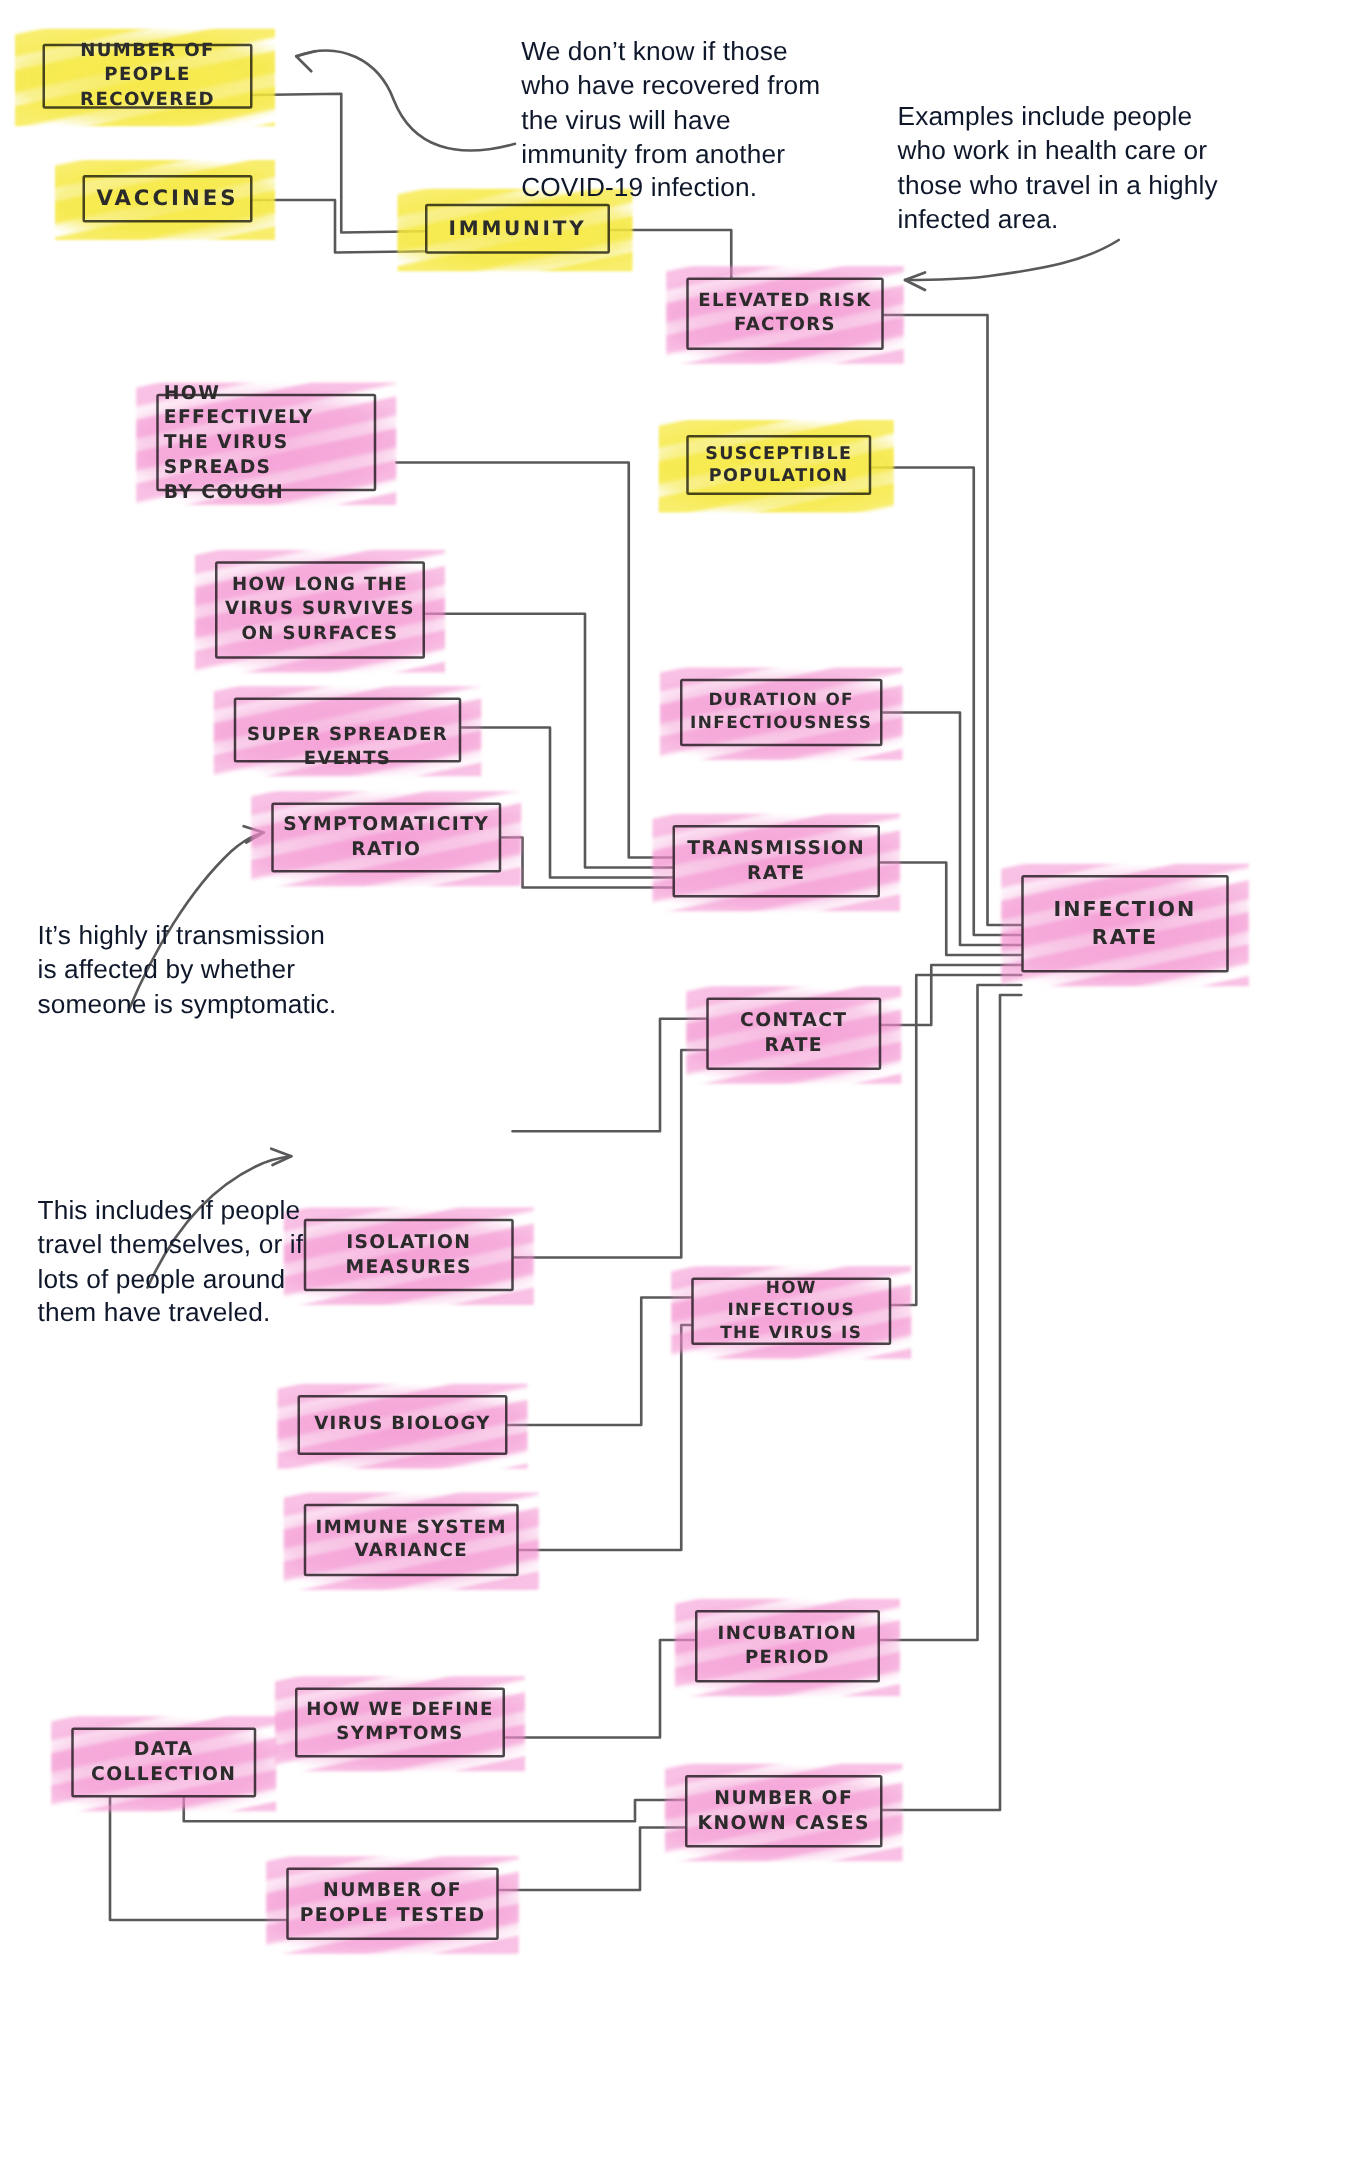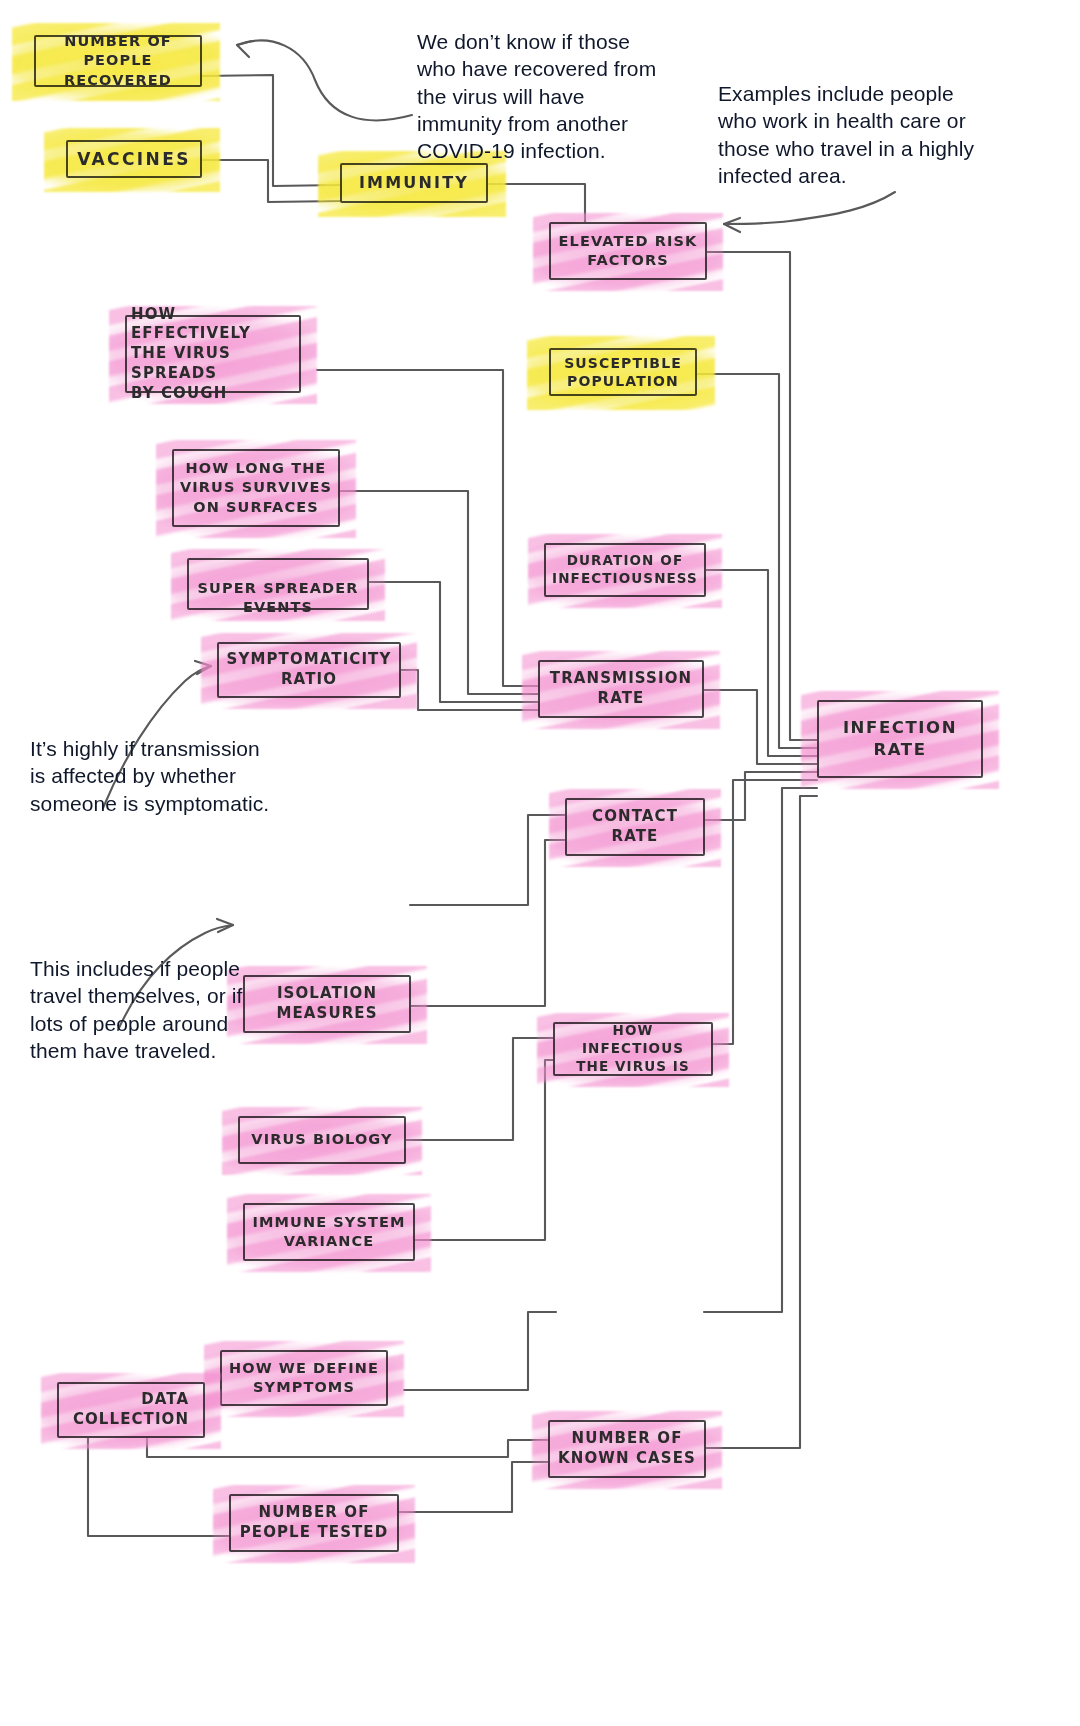--- a/index.html
+++ b/index.html
@@ -267,29 +267,35 @@
     <span class="label" style="font-size:14.5px;">Virus Biology</span>
   </div>
 
   <div class="node" style="left:243px; top:1203px; width:172px; height:58px;">
     <span class="hl hl-pink"></span>
     <span class="box-frame"></span>
     <span class="label" style="font-size:14.5px;">Immune System
 Variance</span>
   </div>
 
-
-  <div class="node" style="left:220px; top:1350px; width:168px; height:56px;">
+  <div class="node" style="left:556px; top:1288px; width:148px; height:58px;">
+    <span class="hl hl-pink"></span>
+    <span class="box-frame"></span>
+    <span class="label" style="font-size:14.5px;">Incubation
+Period</span>
+  </div>
+
+  <div class="node" style="left:236px; top:1350px; width:168px; height:56px;">
     <span class="hl hl-pink"></span>
     <span class="box-frame"></span>
     <span class="label" style="font-size:14.5px;">How We Define
 Symptoms</span>
   </div>
 
-  <div class="node" style="left:57px;  top:1382px; width:148px; height:56px;text-align:right;">
+  <div class="node" style="left:57px;  top:1382px; width:148px; height:56px;">
     <span class="hl hl-pink"></span>
     <span class="box-frame"></span>
     <span class="label" style="font-size:15px;">Data
 Collection</span>
   </div>
 
   <div class="node" style="left:548px; top:1420px; width:158px; height:58px;">
     <span class="hl hl-pink"></span>
     <span class="box-frame"></span>
     <span class="label" style="font-size:15px;">Number of

